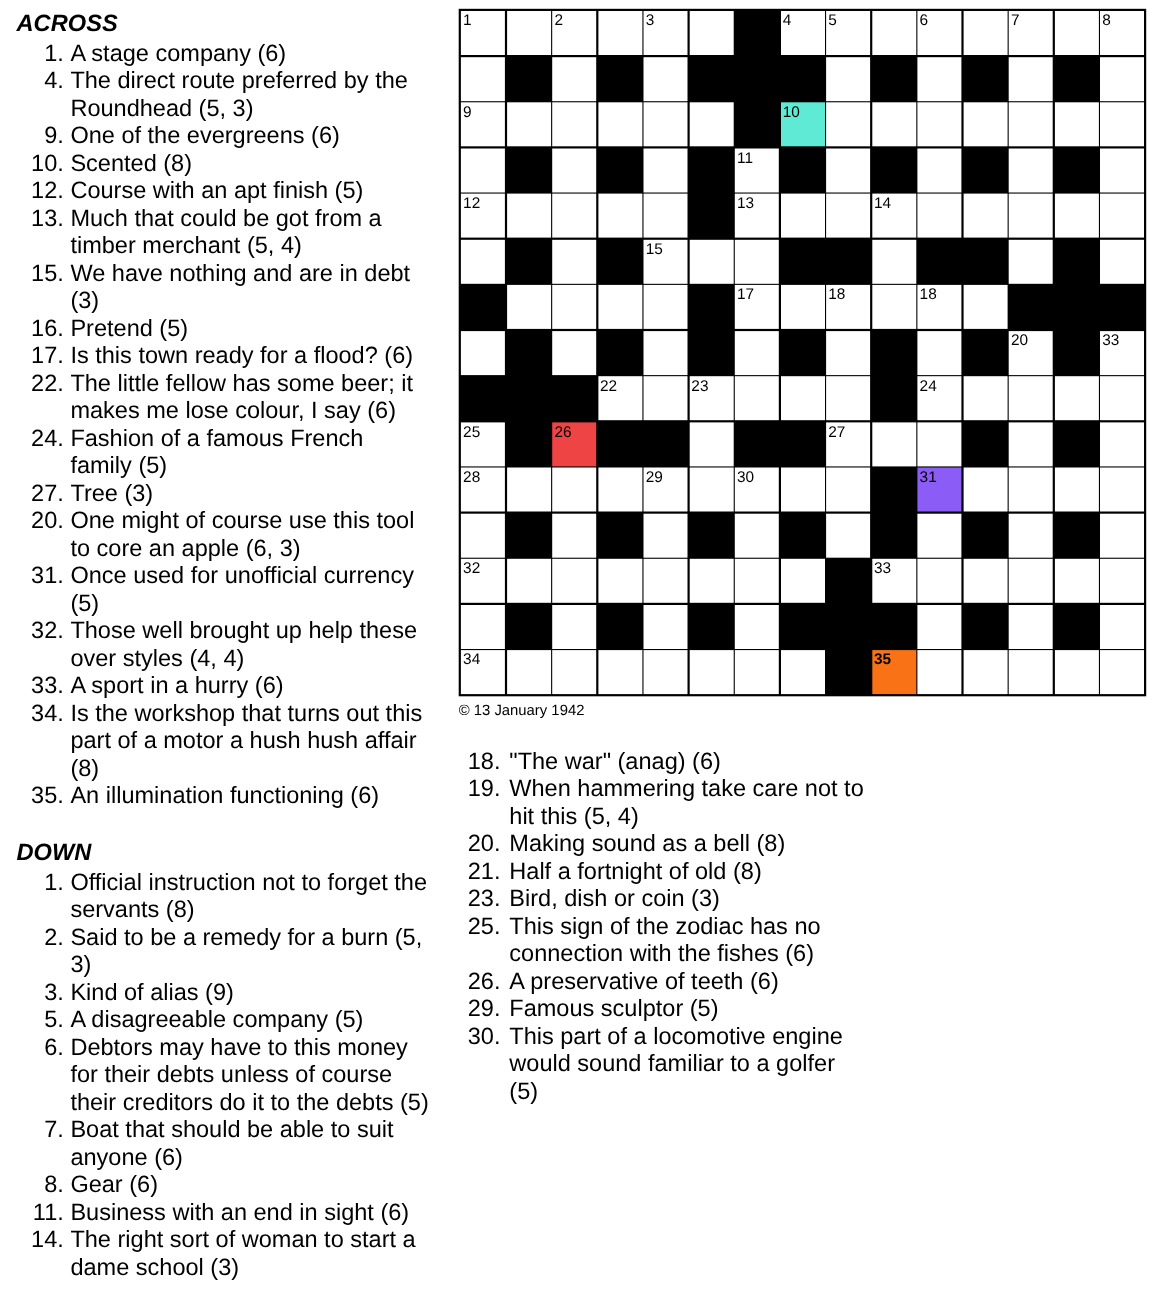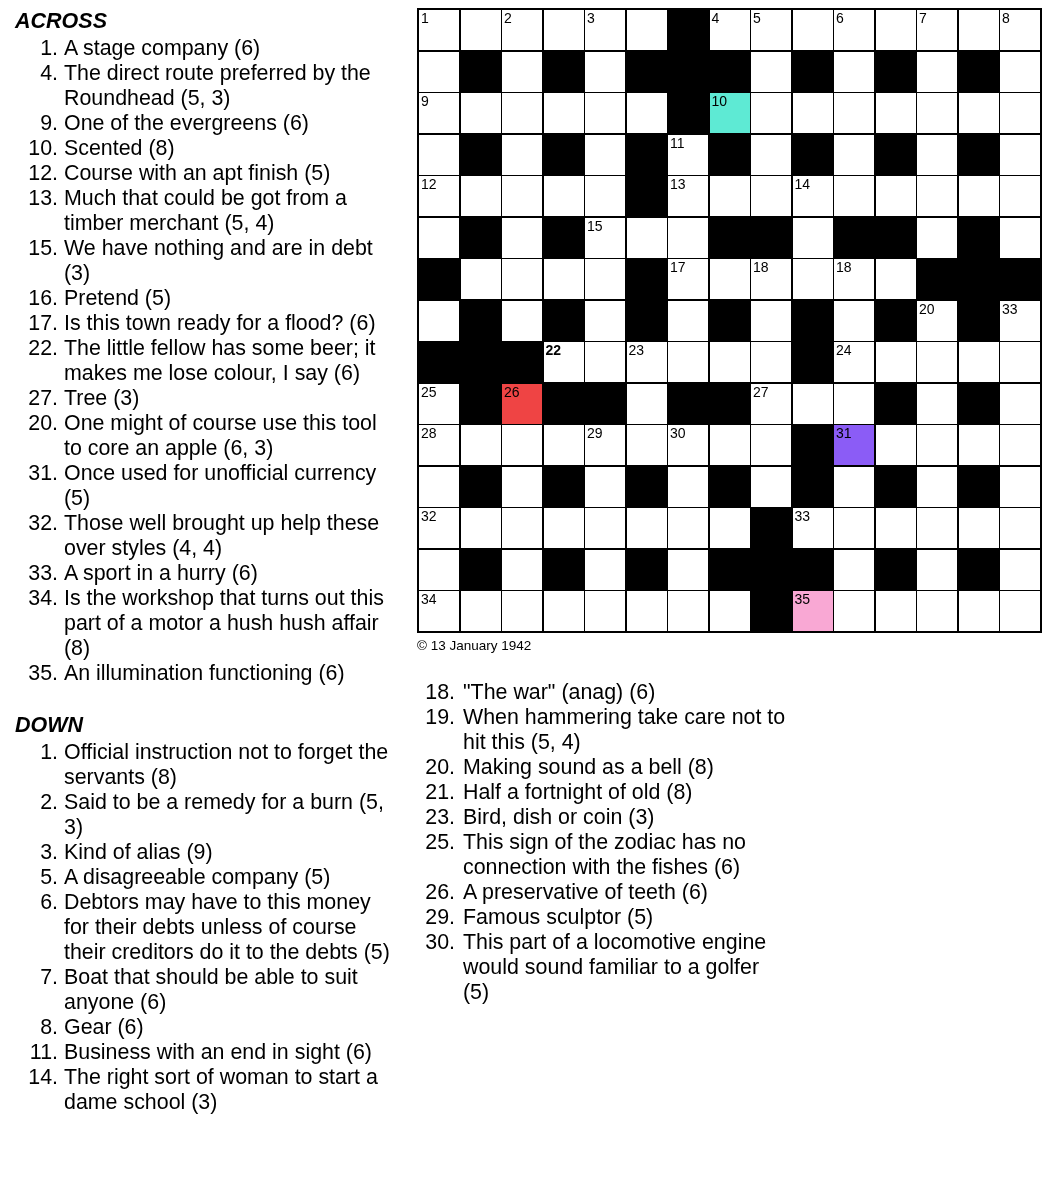--- a/index.html
+++ b/index.html
@@ -117,20 +117,24 @@
       </div>
       <div class="clue-row">
         <span class="clue-num">17.</span>
         <span class="clue-text">Is this town ready for a flood? (6)</span>
       </div>
       <div class="clue-row">
         <span class="clue-num">22.</span>
         <span class="clue-text">The little fellow has some beer; it makes me lose colour, I say (6)</span>
       </div>
       <div class="clue-row">
+        <span class="clue-num">24.</span>
+        <span class="clue-text">Fashion of a famous French family (5)</span>
+      </div>
+      <div class="clue-row">
         <span class="clue-num">27.</span>
         <span class="clue-text">Tree (3)</span>
       </div>
       <div class="clue-row">
         <span class="clue-num">20.</span>
         <span class="clue-text">One might of course use this tool to core an apple (6, 3)</span>
       </div>
       <div class="clue-row">
         <span class="clue-num">31.</span>
         <span class="clue-text">Once used for unofficial currency (5)</span>
@@ -352,21 +356,21 @@
     <div class="cell" style="background: rgb(255, 255, 255);">
       <span class="gnum">20</span>
     </div>
     <div class="cell black" style="background: rgb(0, 0, 0);"></div>
     <div class="cell" style="background: rgb(255, 255, 255);">
       <span class="gnum">33</span>
     </div>
     <div class="cell black" style="background: rgb(0, 0, 0);"></div>
     <div class="cell black" style="background: rgb(0, 0, 0);"></div>
     <div class="cell black" style="background: rgb(0, 0, 0);"></div>
-    <div class="cell" style="background: rgb(255, 255, 255); font-weight: bold;">
+    <div class="cell" style="background: rgb(255, 255, 255);">
       <span class="gnum">22</span>
     </div>
     <div class="cell" style="background: rgb(255, 255, 255);"></div>
     <div class="cell" style="background: rgb(255, 255, 255);">
       <span class="gnum">23</span>
     </div>
     <div class="cell" style="background: rgb(255, 255, 255);"></div>
     <div class="cell" style="background: rgb(255, 255, 255);"></div>
     <div class="cell" style="background: rgb(255, 255, 255);"></div>
     <div class="cell black" style="background: rgb(0, 0, 0);"></div>
@@ -474,21 +478,21 @@
       <span class="gnum">34</span>
     </div>
     <div class="cell" style="background: rgb(255, 255, 255);"></div>
     <div class="cell" style="background: rgb(255, 255, 255);"></div>
     <div class="cell" style="background: rgb(255, 255, 255);"></div>
     <div class="cell" style="background: rgb(255, 255, 255);"></div>
     <div class="cell" style="background: rgb(255, 255, 255);"></div>
     <div class="cell" style="background: rgb(255, 255, 255);"></div>
     <div class="cell" style="background: rgb(255, 255, 255);"></div>
     <div class="cell black" style="background: rgb(0, 0, 0);"></div>
-    <div class="cell" style="background: #f9a8d4;">
+    <div class="cell" style="background: #f97316; font-weight: bold;">
       <span class="gnum">35</span>
     </div>
     <div class="cell" style="background: rgb(255, 255, 255);"></div>
     <div class="cell" style="background: rgb(255, 255, 255);"></div>
     <div class="cell" style="background: rgb(255, 255, 255);"></div>
     <div class="cell" style="background: rgb(255, 255, 255);"></div>
     <div class="cell" style="background: rgb(255, 255, 255);"></div>
   </div>
 
 <div class="copyright">© 13 January 1942</div>

